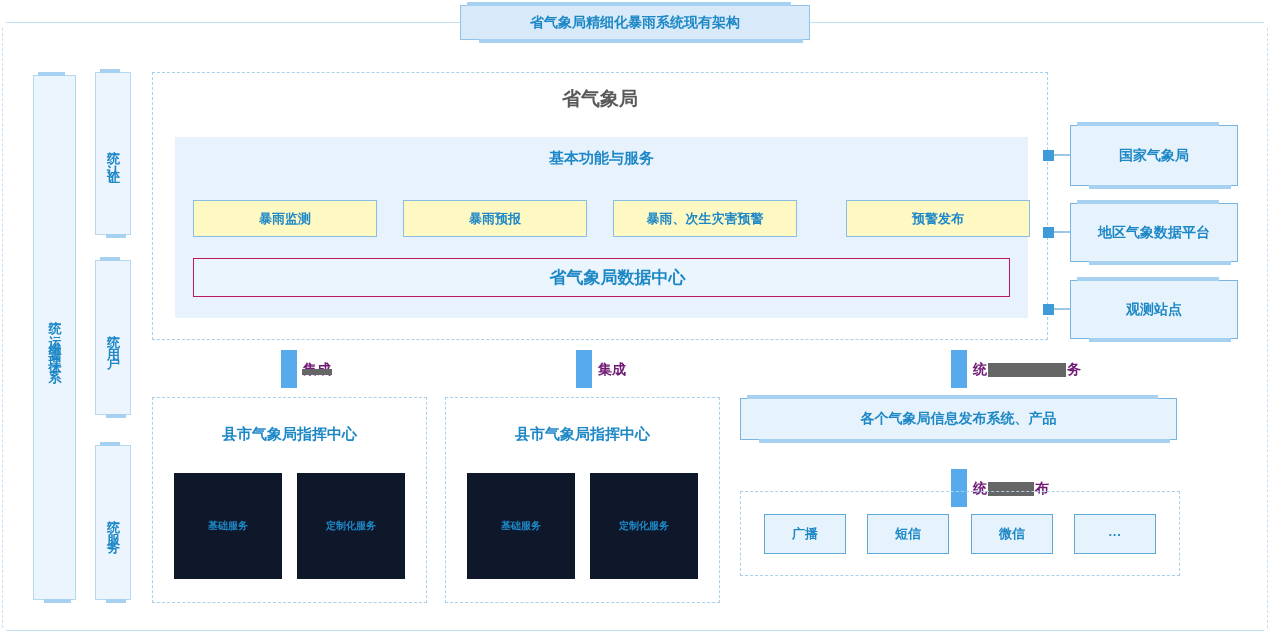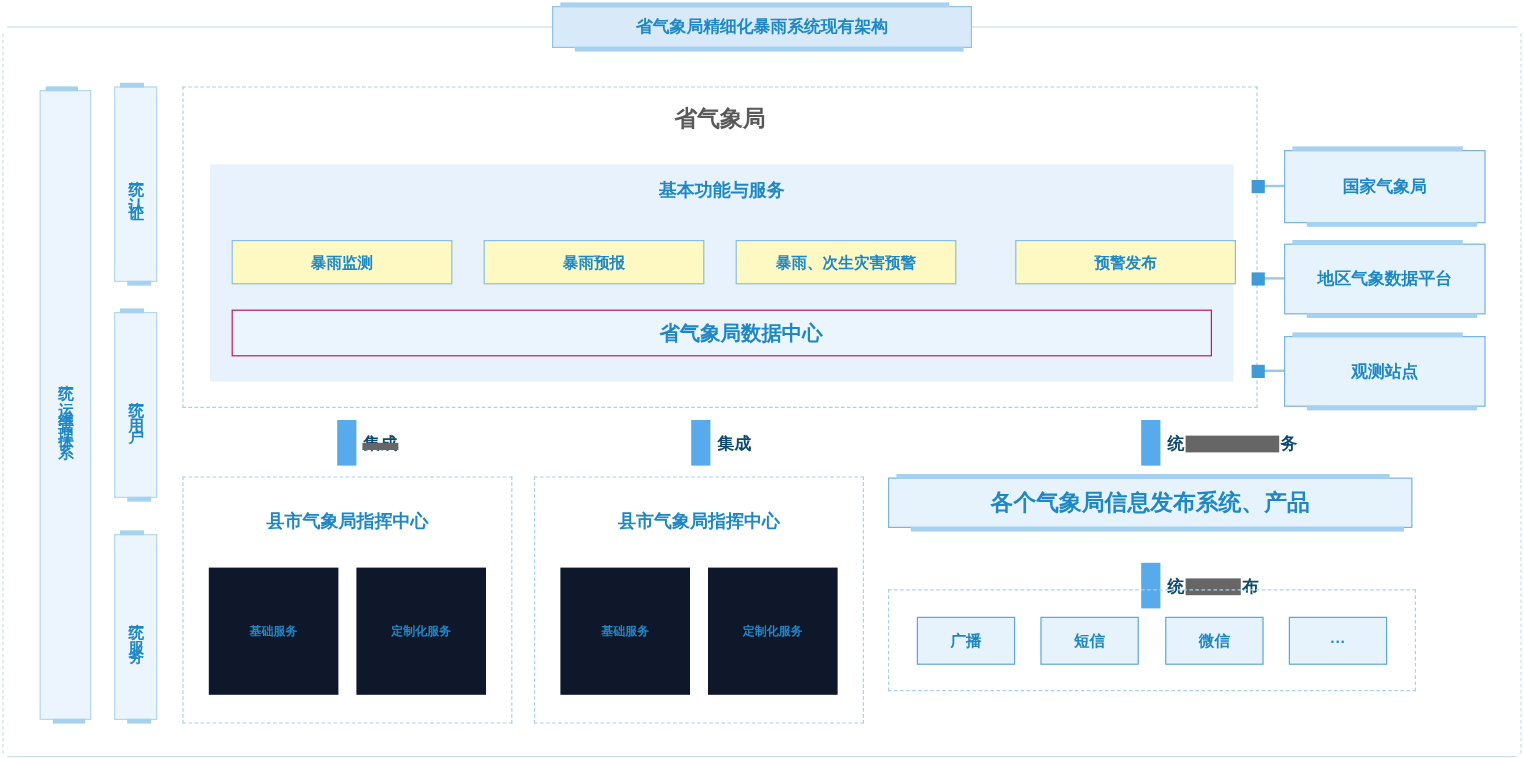--- a/index.html
+++ b/index.html
@@ -8,21 +8,21 @@
 
   
   .frame-top{position:absolute;left:6px;right:6px;top:22px;height:0;border-top:1px solid #c7e1f4;}
   .frame-bottom{position:absolute;left:6px;right:6px;top:630px;height:0;border-top:1px solid #c7e1f4;}
   .frame-left{position:absolute;left:2px;top:28px;bottom:4px;width:0;border-left:1px dashed #c7e1f4;}
   .frame-right{position:absolute;left:1267px;top:28px;bottom:4px;width:0;border-left:1px dashed #c7e1f4;}
 
   .abs{position:absolute;box-sizing:border-box;}
   .center{display:flex;align-items:center;justify-content:center;text-align:center;}
   .blue{color:#1e88c7;font-weight:bold;}
-  .gray{color:#0c4a6e;font-weight:bold;}
+  .gray{color:#701a75;font-weight:bold;}
 
   
   .box3d{background:#e7f3fc;border:1px solid #7ab4e0;}
   .box3d::before{content:"";position:absolute;top:-4px;left:6px;right:18px;height:4px;background:#a6d1f0;}
   .box3d::after{content:"";position:absolute;bottom:-4px;left:18px;right:6px;height:4px;background:#a6d1f0;}
 
   .title-box{background:#d8eafa;border:1px solid #8fc3ea;font-size:14px;}
 
   
   .vbar{background:#ecf5fd;border:1px solid #b5d8f0;}
@@ -170,21 +170,21 @@
       <span class="blue county-title">县市气象局指挥中心</span>
     </div>
     <div class="abs center svc-box" style="left:21px;top:75px;width:108px;height:106px;">
       <span class="blue">基础服务</span>
     </div>
     <div class="abs center svc-box" style="left:144px;top:75px;width:108px;height:106px;">
       <span class="blue">定制化服务</span>
     </div>
   </div>
 
-  <div class="abs center box3d" style="left:740px;top:398px;width:437px;height:42px;font-size:19px;">
+  <div class="abs center box3d" style="left:740px;top:398px;width:437px;height:42px;font-size:14px;">
     <span class="blue">各个气象局信息发布系统、产品</span>
   </div>
 
   <div class="abs dashed-box" style="left:740px;top:491px;width:440px;height:85px;">
     <div class="abs center media-box" style="left:23px;top:22px;width:82px;height:40px;">
       <span class="blue">广播</span>
     </div>
     <div class="abs center media-box" style="left:126px;top:22px;width:82px;height:40px;">
       <span class="blue">短信</span>
     </div>

